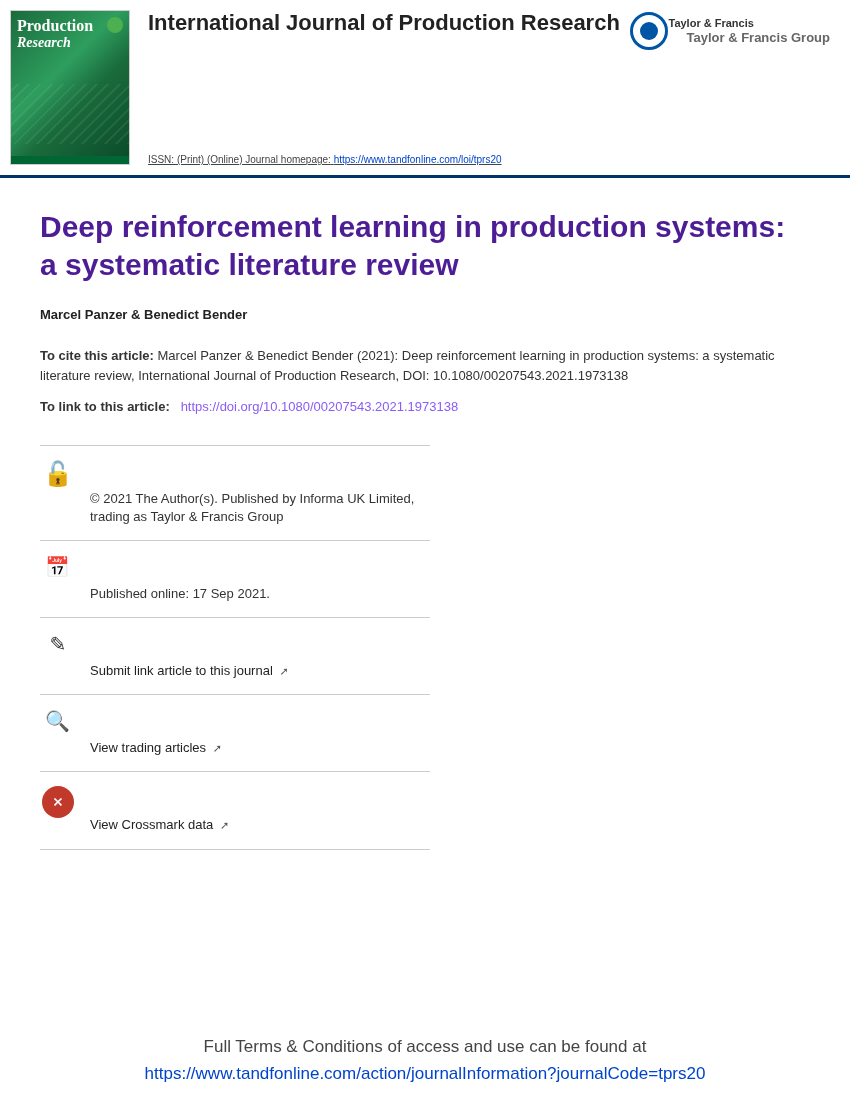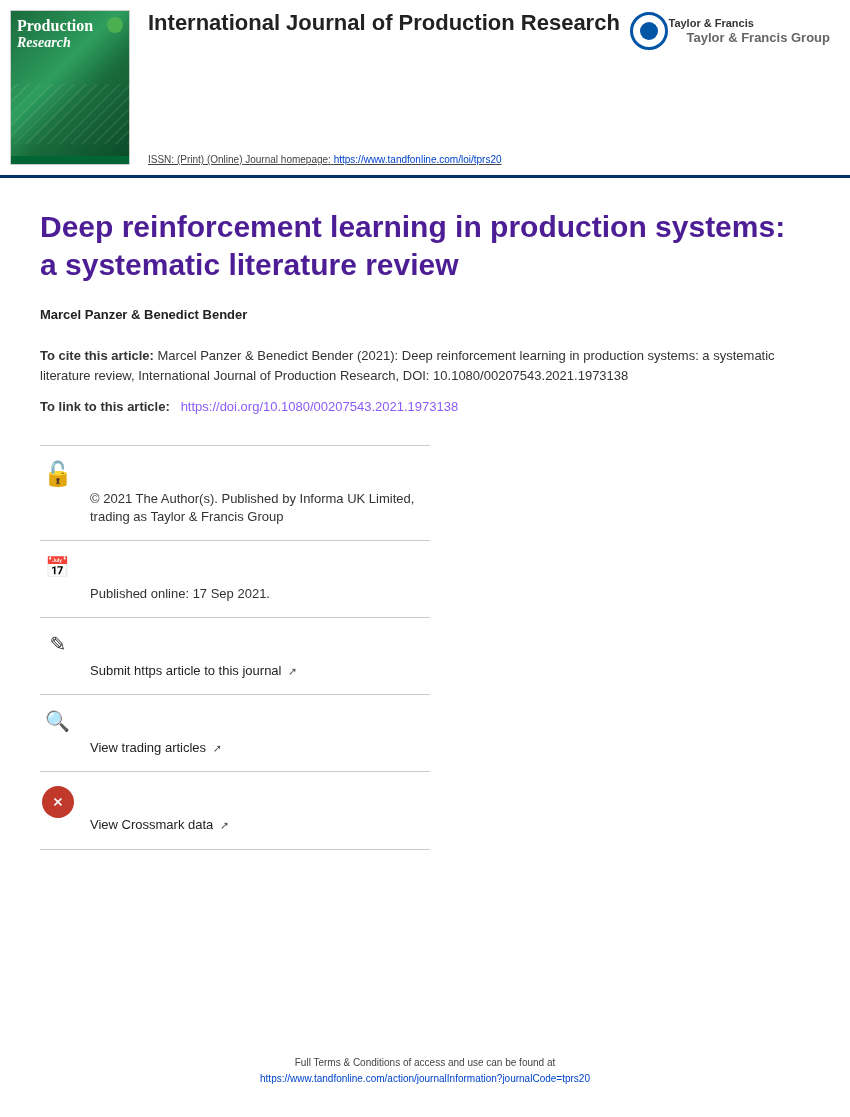--- a/index.html
+++ b/index.html
@@ -220,21 +220,21 @@
       color: #555;
       margin-left: 3px;
     }
 
     
     .page-footer {
       position: absolute;
       bottom: 30px;
       left: 0; right: 0;
       text-align: center;
-      font-size: 10px;
+      font-size: 17px;
       color: #444;
       line-height: 1.6;
     }
     .page-footer a {
       color: #0044cc;
       text-decoration: none;
     }
 
     
     .oa-icon {
@@ -342,21 +342,21 @@
         <span>Published online: 17 Sep 2021.</span>
       </div>
     </div>
 
     <div class="info-row">
       <div class="info-icon">
         <span class="submit-icon">✎</span>
       </div>
       <div class="info-text">
         <a href="#">
-          <span>Submit https article to this journal</span>
+          <span>Submit link article to this journal</span>
           <span class="ext-link-icon">➚</span>
         </a>
       </div>
     </div>
 
     <div class="info-row">
       <div class="info-icon">
         <span class="related-icon">🔍</span>
       </div>
       <div class="info-text">

